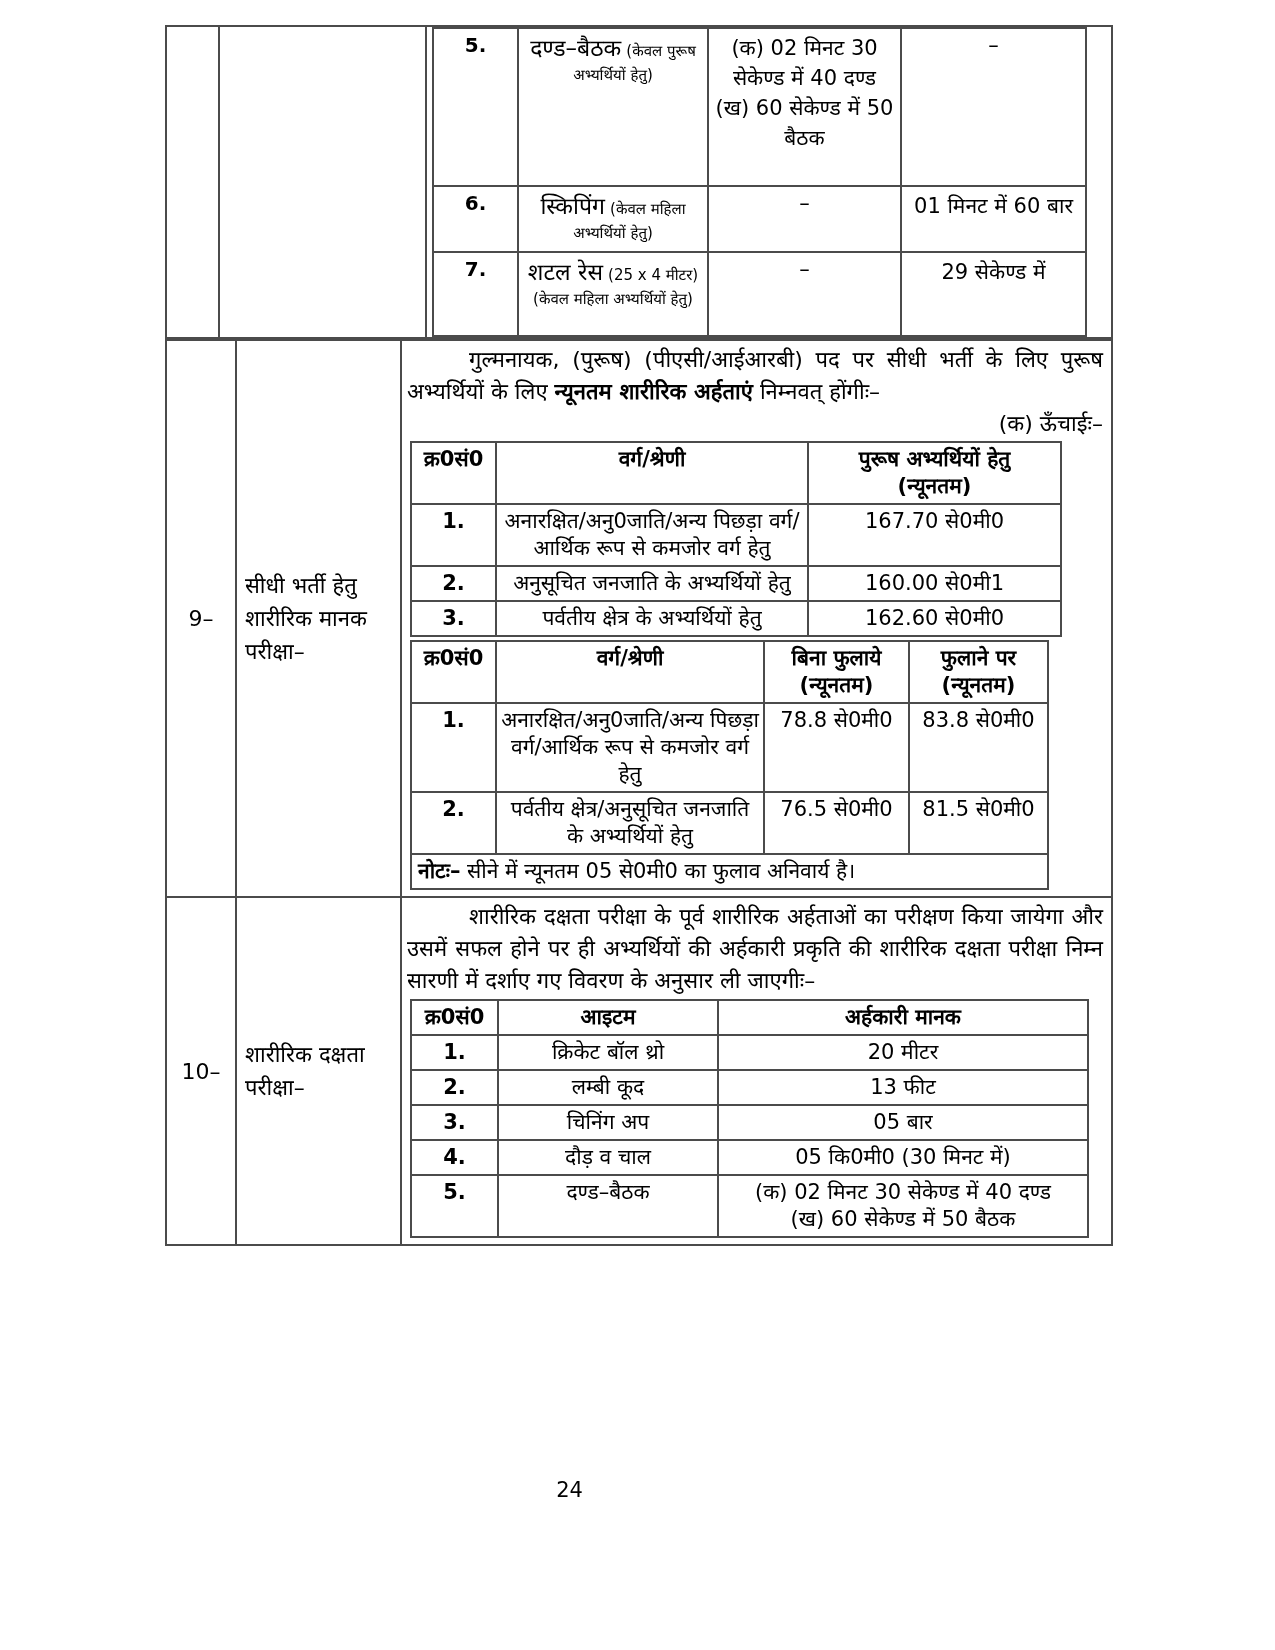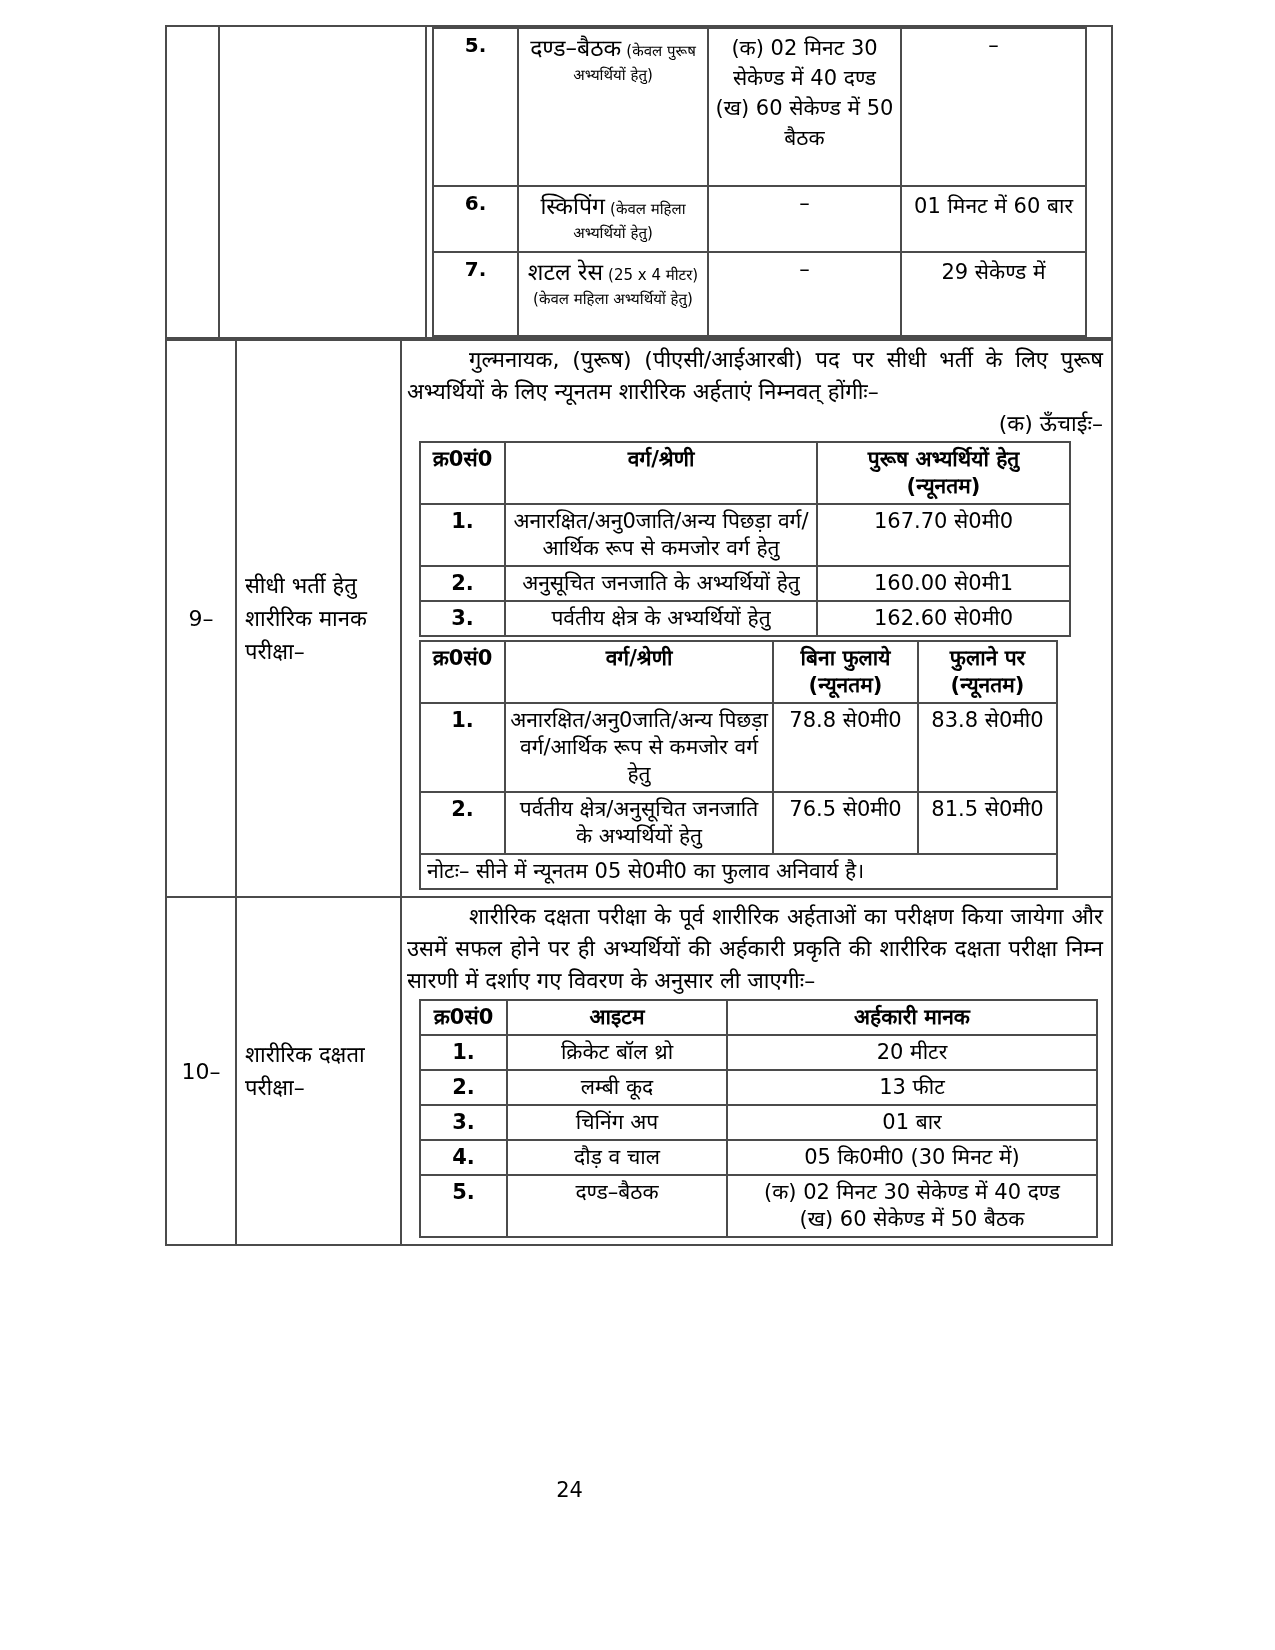--- a/index.html
+++ b/index.html
@@ -35,24 +35,24 @@
 
   
   .main-tbl { width: 946px; }
   .main-tbl > tbody > tr > td { padding: 4px 6px; }
   .num-cell { vertical-align: middle !important; text-align: center; font-size: 22px; }
   .label-cell { vertical-align: middle !important; font-size: 22px; line-height: 33px; padding: 4px 8px !important; }
   .content-cell { padding: 3px 8px 3px 5px !important; }
 
   .para { font-size: 22px; line-height: 32px; text-align: justify; }
   .para.indent { text-indent: 62px; }
-  .b { font-weight: normal; }
+  .b { font-weight: bold; }
   .sub-label { font-size: 22px; line-height: 31px; text-align: right; }
 
-  table.inner { margin: 2px 0 3px 12px; }
+  table.inner { margin: 2px 0 3px 3px; }
   table.inner td { font-size: 21px; line-height: 27px; padding: 3px 4px; text-align: center; }
   table.inner td.hdr { font-weight: bold; }
   .height-tbl { width: 650px; }
   .chest-tbl { width: 637px; }
   .pet-tbl { width: 677px; }
   .note-cell { text-align: left !important; padding-left: 6px !important; }
 
   
   .footer {
     position: absolute; top: 1478px; left: 0; width: 1139px;
@@ -234,21 +234,21 @@
               <td>20 मीटर</td>
             </tr>
             <tr>
               <td class="sn-cell">2.</td>
               <td>लम्बी कूद</td>
               <td>13 फीट</td>
             </tr>
             <tr>
               <td class="sn-cell">3.</td>
               <td>चिनिंग अप</td>
-              <td>01 बार</td>
+              <td>05 बार</td>
             </tr>
             <tr>
               <td class="sn-cell">4.</td>
               <td>दौड़ व चाल</td>
               <td>05 कि0मी0 (30 मिनट में)</td>
             </tr>
             <tr>
               <td class="sn-cell">5.</td>
               <td>दण्ड–बैठक</td>
               <td>

